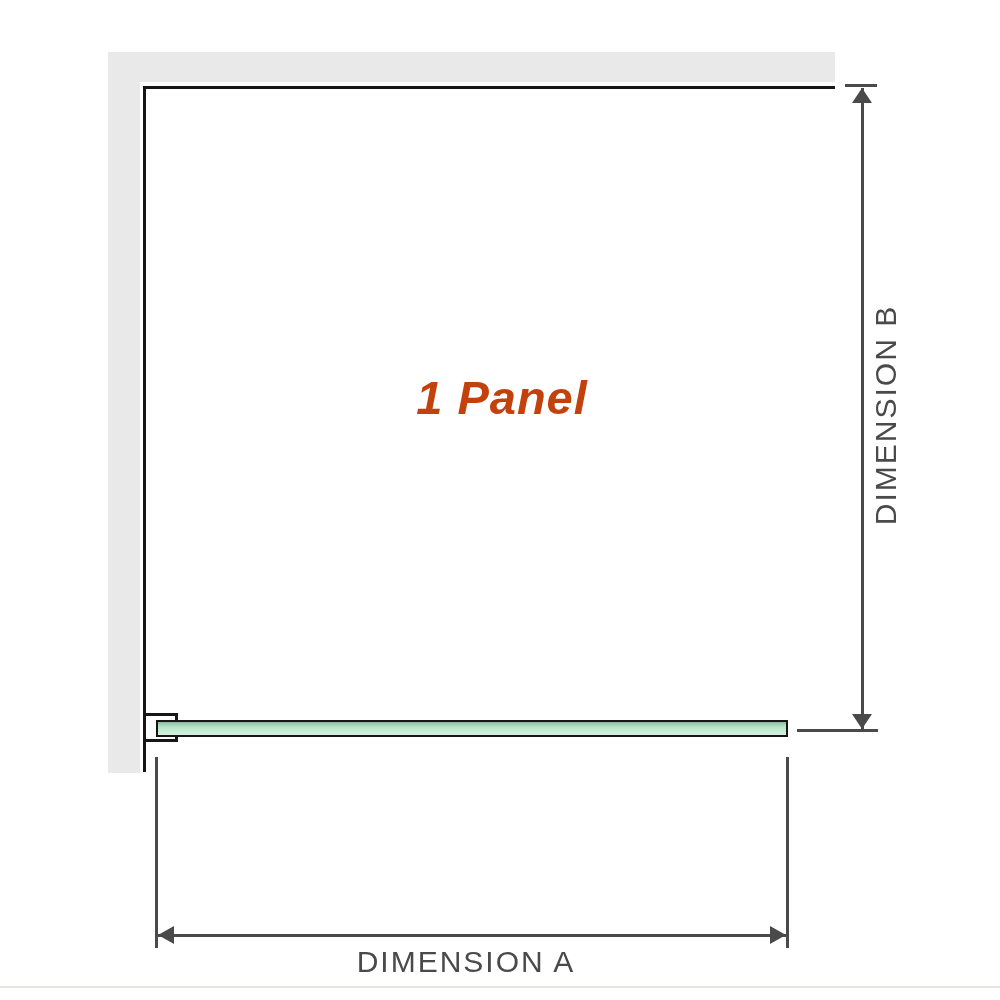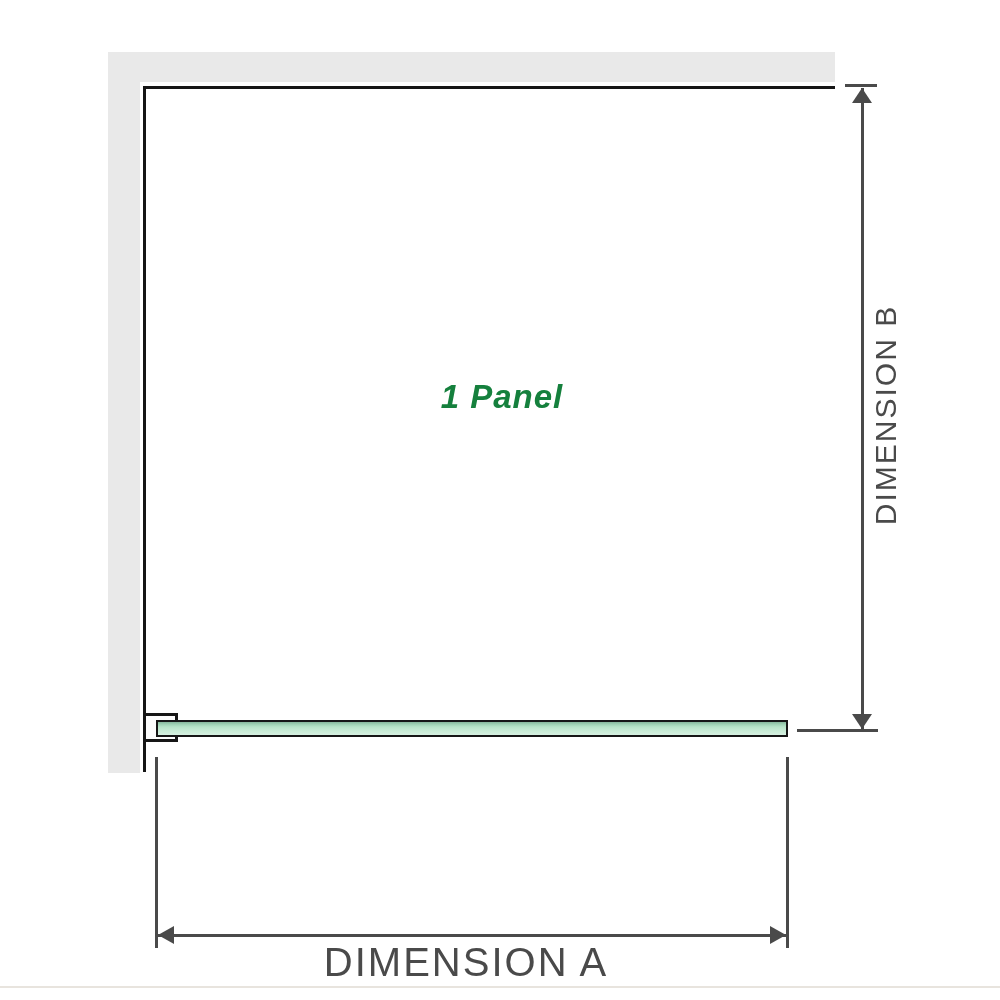--- a/index.html
+++ b/index.html
@@ -60,22 +60,22 @@
       #86b79c 0%, #9fd2b4 18%,
       #b7e4c8 38%, #c5ead3 62%,
       #d6f0e1 100%);
     z-index: 3;
   }
 
   
   .panel-label {
     left: 502px; top: 397px;
     transform: translate(-50%, -50%);
-    color: #15803d;
-    font-size: 33px;
+    color: #c2410c;
+    font-size: 47px;
     font-style: italic;
     font-weight: 700;
     letter-spacing: 1px;
     white-space: nowrap;
     z-index: 1;
   }
 
   
   .dimline { background: #4a4a4a; }
 
@@ -122,21 +122,21 @@
     left: 770px; top: 926px;
     width: 0; height: 0;
     border-top: 9px solid transparent;
     border-bottom: 9px solid transparent;
     border-left: 16px solid #4a4a4a;
   }
   .dim-a-label {
     left: 466px; top: 962px;
     transform: translate(-50%, -50%);
     color: #4a4a4a;
-    font-size: 40px;
+    font-size: 30px;
     font-weight: 400;
     letter-spacing: 2px;
     white-space: nowrap;
   }
 
   
   .bottom-divider {
     left: 0; top: 986px;
     width: 1000px; height: 2px;
     background: #e8e4de;

